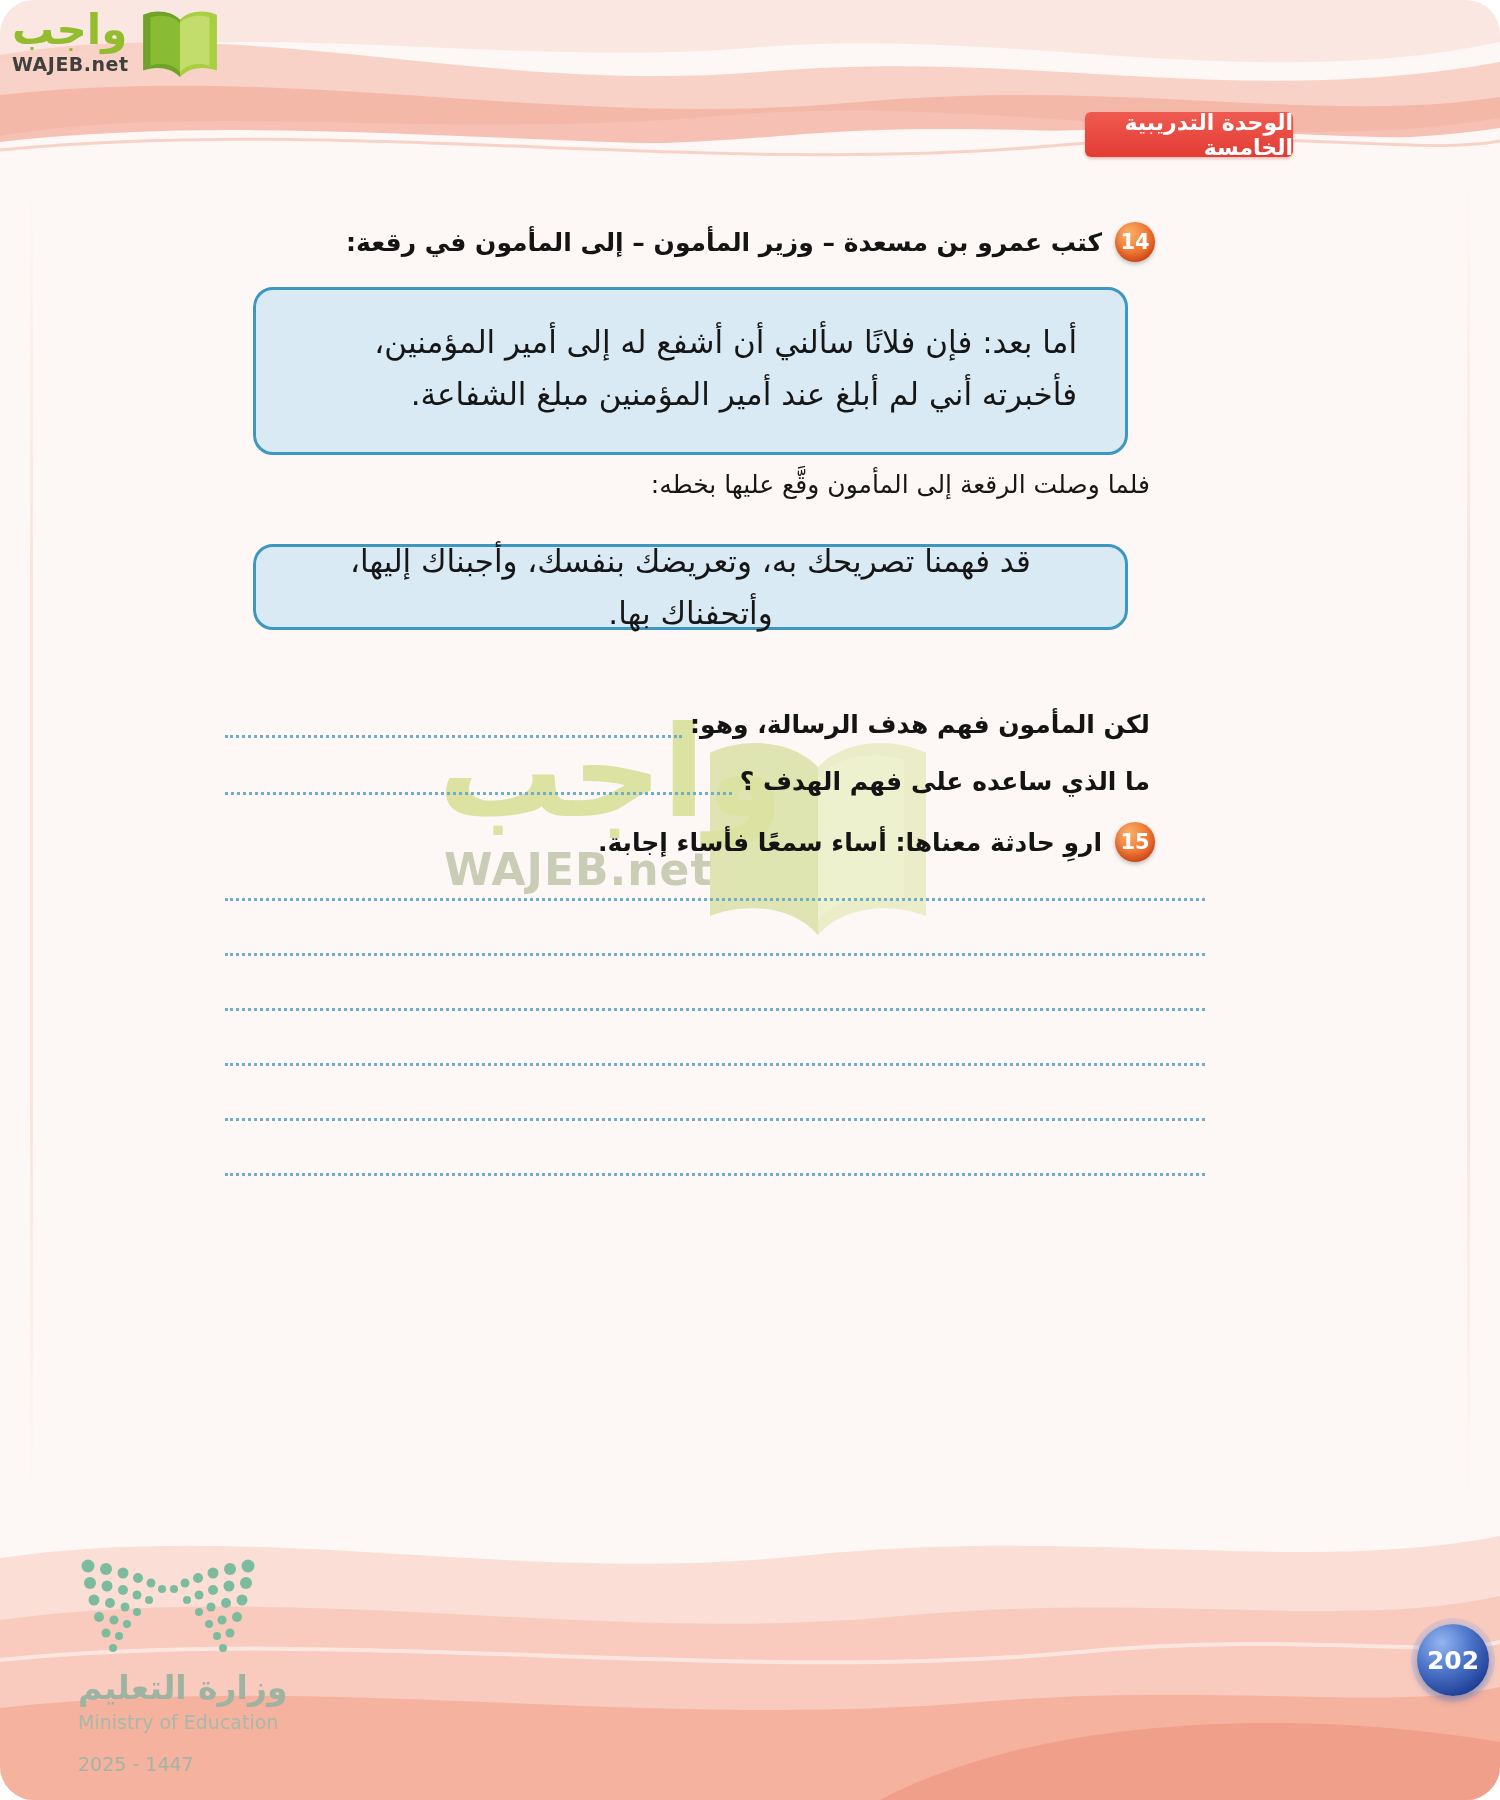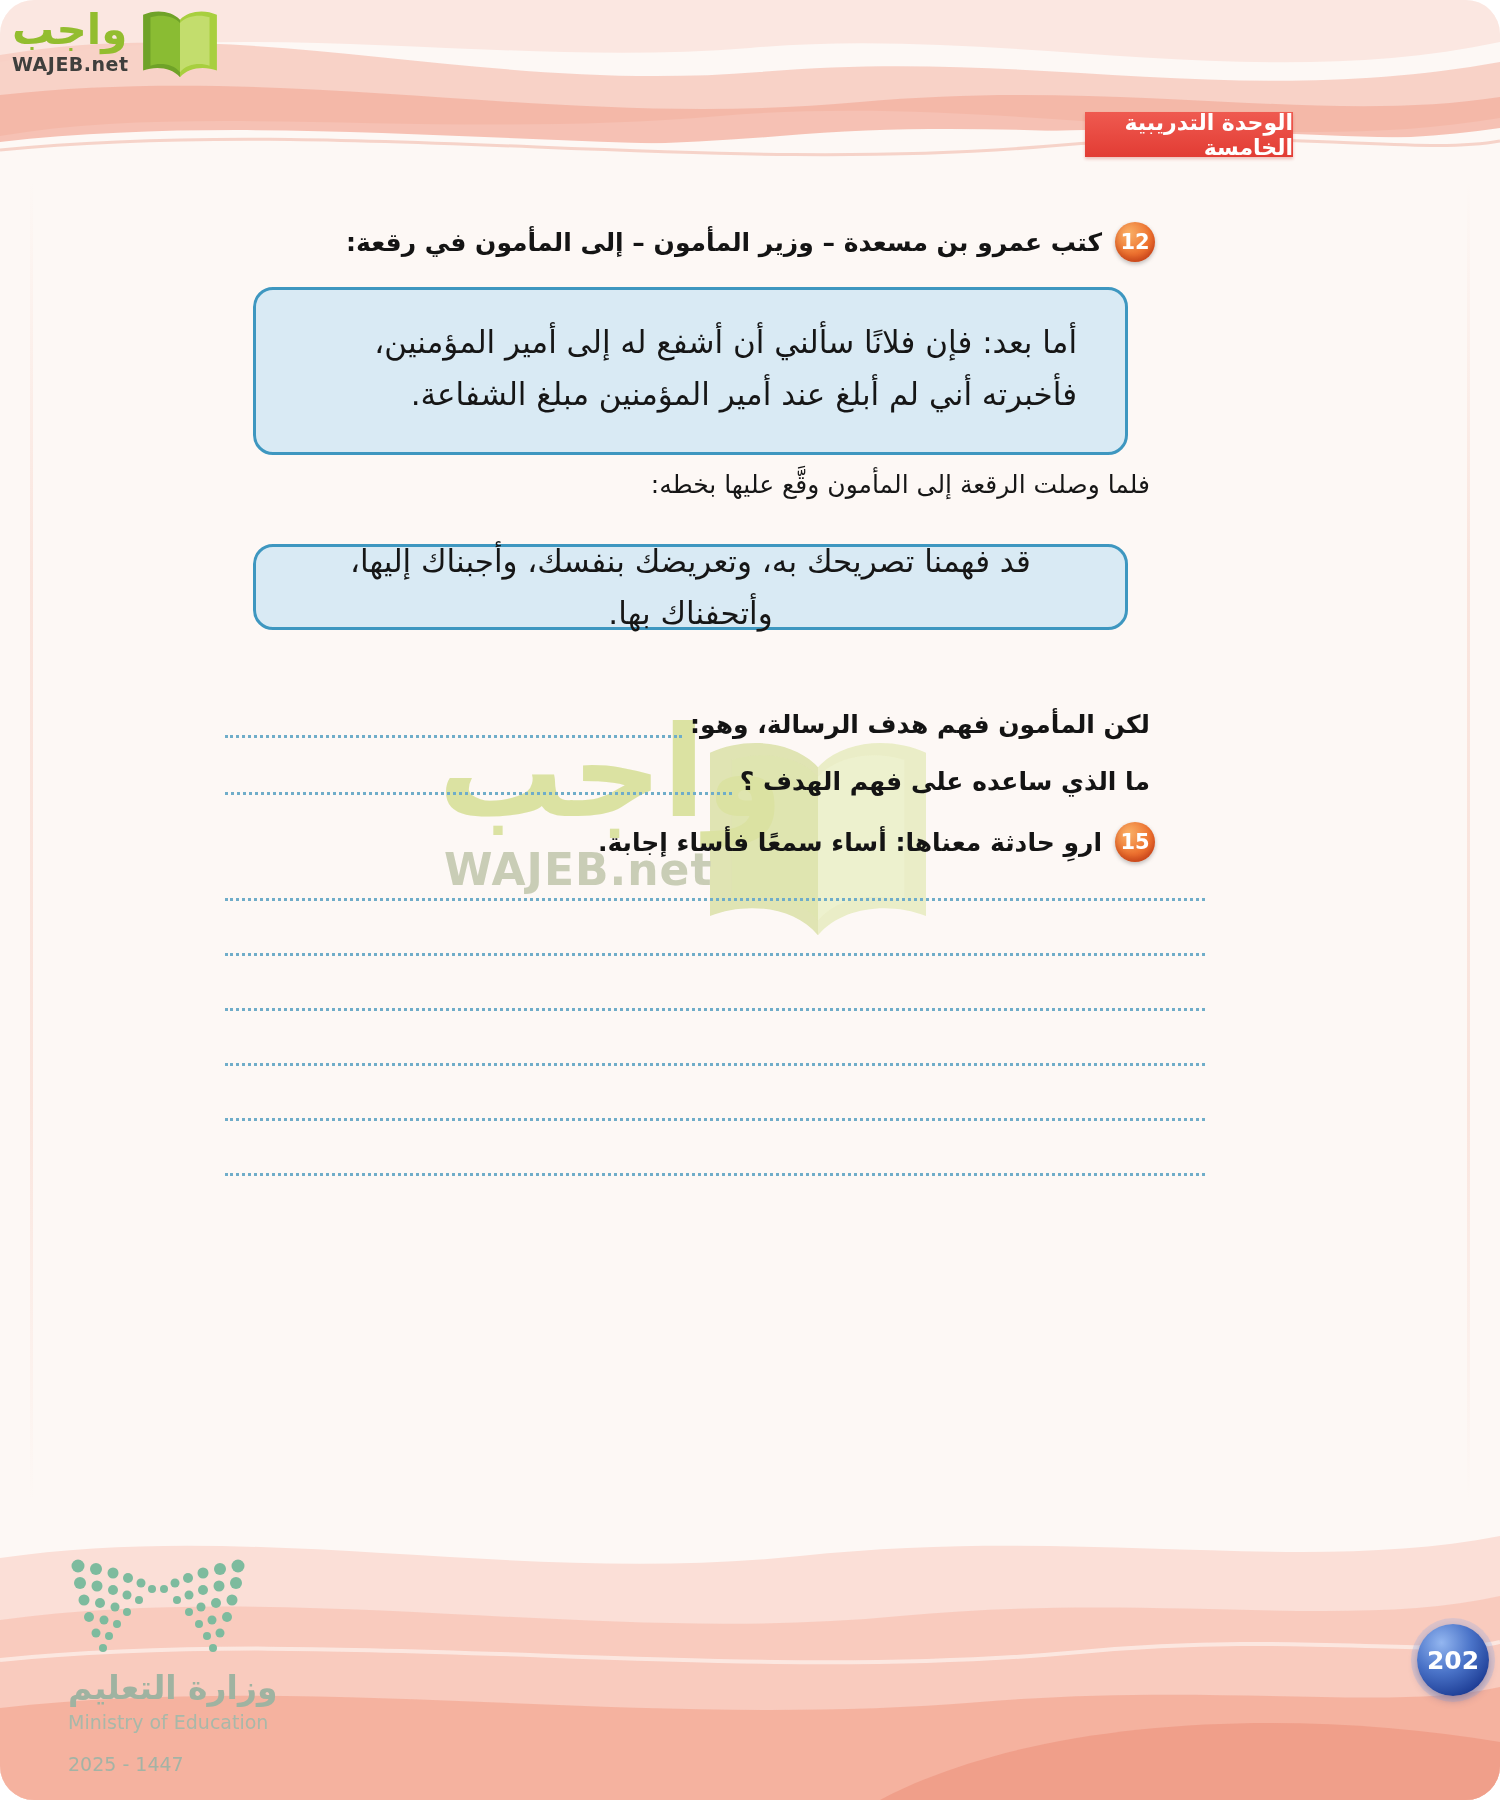--- a/index.html
+++ b/index.html
@@ -16,21 +16,21 @@
 
   
   .wajeb{position:absolute;top:8px;left:12px;display:flex;gap:10px;align-items:flex-start;z-index:5;}
   .wajeb .txt{display:flex;flex-direction:column;align-items:flex-start;}
   .wajeb .ar{font-size:42px;font-weight:bold;color:#93bd2f;line-height:44px;}
   .wajeb .en{font-size:19px;font-weight:bold;color:#3f3f3d;letter-spacing:.5px;margin-top:1px;}
   .wajeb svg{width:82px;height:76px;}
 
   
   .banner{position:absolute;top:112px;left:1085px;width:208px;height:45px;background:linear-gradient(#ef5a50,#e23c34);
-          border-radius:0;display:flex;align-items:center;justify-content:center;color:#fff;
+          border-radius:6px;display:flex;align-items:center;justify-content:center;color:#fff;
           font-size:22px;font-weight:bold;z-index:5;direction:rtl;box-shadow:0 2px 3px rgba(200,60,50,.3);}
 
   
   .qrow{position:absolute;right:345px;display:flex;align-items:center;gap:13px;direction:rtl;z-index:4;}
   .qnum{width:40px;height:40px;border-radius:50%;flex:0 0 40px;
         background:radial-gradient(circle at 35% 28%,#f9b066,#ee7330 55%,#d4441f);
         color:#fff;font-weight:bold;font-size:21px;display:flex;align-items:center;justify-content:center;
         box-shadow:0 2px 4px rgba(0,0,0,.25), inset 0 -4px 6px rgba(150,30,0,.35);}
   .qtext{font-size:25px;font-weight:bold;color:#141414;white-space:nowrap;}
 
@@ -50,21 +50,21 @@
   
   .ans{position:absolute;left:225px;right:295px;height:0;border-bottom:3px dotted #6fadc9;z-index:4;}
 
   
   .watermark{position:absolute;top:726px;left:438px;width:500px;height:240px;z-index:1;}
   .watermark .ar{position:absolute;left:0;top:-18px;font-size:126px;font-weight:bold;color:#dbe2a2;line-height:130px;}
   .watermark .en{position:absolute;left:6px;top:118px;font-size:44px;font-weight:bold;color:#c9cdb6;letter-spacing:1px;}
   .watermark svg{position:absolute;right:0;top:0;width:240px;height:236px;opacity:.75;}
 
   
-  .ministry{position:absolute;left:68px;top:1552px;z-index:5;}
+  .ministry{position:absolute;left:78px;top:1552px;z-index:5;}
   .ministry svg{width:180px;height:108px;display:block;}
   .ministry .m-ar{font-size:33px;font-weight:bold;color:#9fb3a1;margin-top:8px;direction:rtl;text-align:left;}
   .ministry .m-en{font-size:19px;color:#a8b8a9;margin-top:4px;}
   .ministry .m-yr{font-size:19px;color:#a3b3a5;margin-top:20px;}
 
   
   .pagenum{position:absolute;left:1417px;top:1624px;width:72px;height:72px;border-radius:50%;
            background:radial-gradient(circle at 34% 26%,#93b6f0 0%,#4a73c8 42%,#1f3f97 78%,#142c6e 100%);
            display:flex;align-items:center;justify-content:center;color:#fff;font-size:25px;font-weight:bold;z-index:6;
            box-shadow:0 4px 9px rgba(30,50,120,.35), 0 0 0 6px rgba(150,175,230,.28);}
@@ -115,21 +115,21 @@
       <path d="M50 14 C40 3 20 1 5 8 L5 76 C20 70 40 72 50 84 Z" fill="#ccd687" opacity=".8"></path>
       <path d="M50 14 C60 3 80 1 95 8 L95 76 C80 70 60 72 50 84 Z" fill="#dde6a8" opacity=".8"></path>
       <path d="M50 18 C42 9 26 7 14 11 L14 70 C26 66 42 68 50 78 Z" fill="#d6df99" opacity=".9"></path>
       <path d="M50 18 C58 9 74 7 86 11 L86 70 C74 66 58 68 50 78 Z" fill="#e9efc2" opacity=".9"></path>
     </svg>
     <span class="ar">واجب</span>
     <span class="en">WAJEB.net</span>
   </div>
 
   <div class="qrow" style="top:222px;">
-    <div class="qnum">12</div>
+    <div class="qnum">14</div>
     <div class="qtext">كتب عمرو بن مسعدة – وزير المأمون – إلى المأمون في رقعة:</div>
   </div>
 
   <div class="quote quote1">أما بعد: فإن فلانًا سألني أن أشفع له إلى أمير المؤمنين، فأخبرته أني لم أبلغ عند أمير المؤمنين مبلغ الشفاعة.</div>
 
   <div class="narration">فلما وصلت الرقعة إلى المأمون وقَّع عليها بخطه:</div>
 
   <div class="quote quote2">قد فهمنا تصريحك به، وتعريضك بنفسك، وأجبناك إليها، وأتحفناك بها.</div>
 
   <div class="subrow" style="top:699px;">

